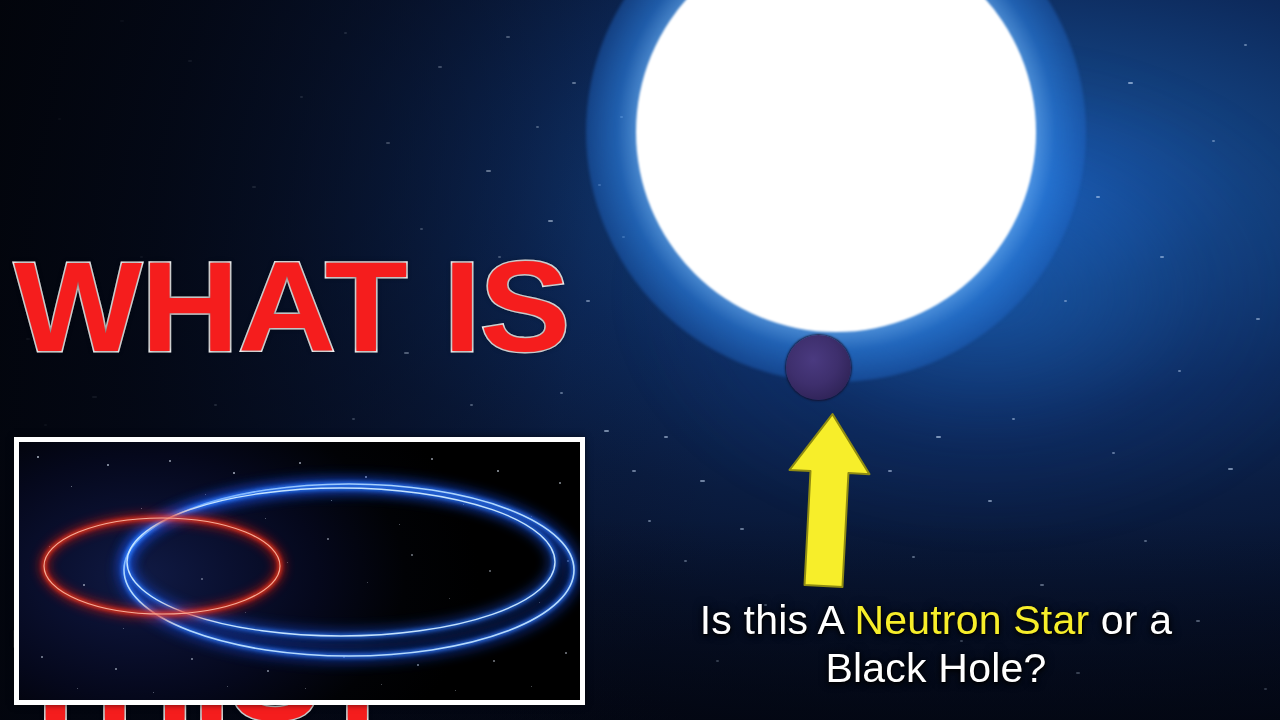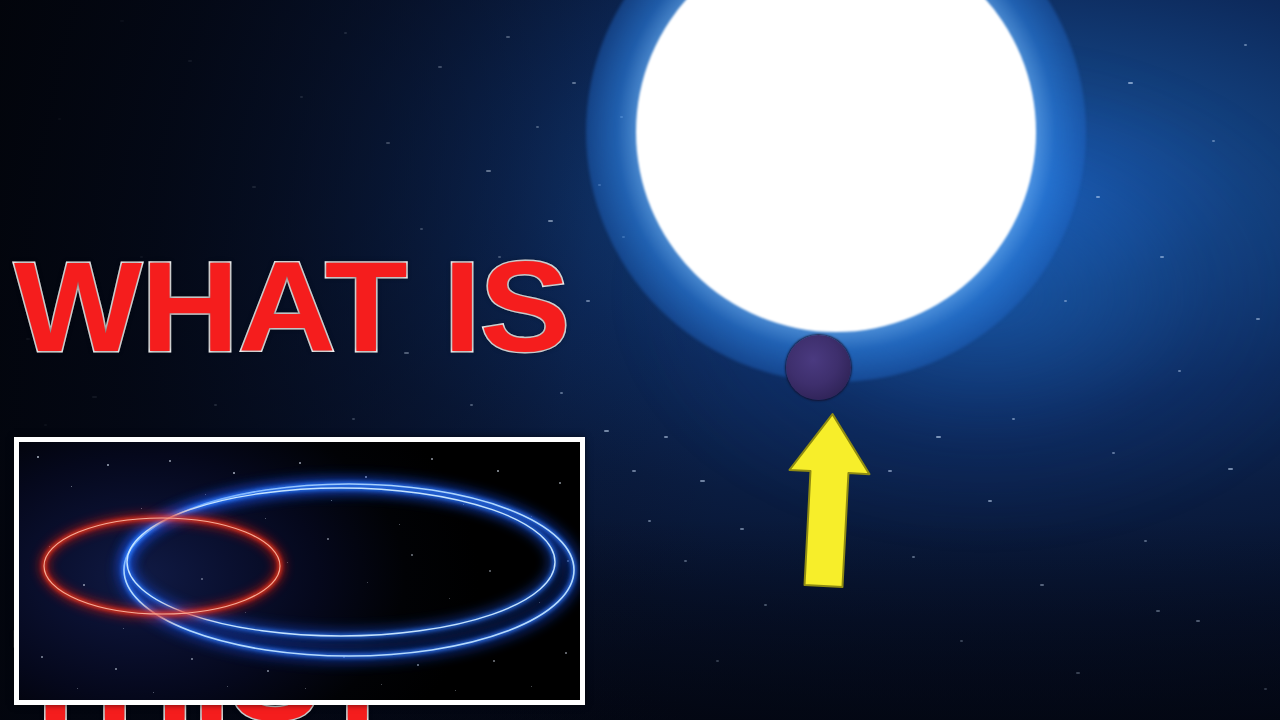--- a/index.html
+++ b/index.html
@@ -247,20 +247,22 @@
   <svg class="arrow" viewBox="0 0 84 176">
     <polygon points="42,2 82,60 61,60 61,174 23,174 23,60 2,60" fill="#f7ee2a" stroke="#8f8b12" stroke-width="2" stroke-linejoin="round"></polygon>
   </svg>
 
   <div class="headline">
     <span class="l1">WHAT IS</span>
     <span class="l2">THIS?</span>
   </div>
 
   <div class="caption">
+    <span class="line"><span>Is this  A </span><span class="hl">Neutron Star</span><span> or a</span></span>
+    <span class="line">Black Hole?</span>
   </div>
 
   <div class="inset">
     <div class="inset-canvas">
       <div class="inset-stars" id="inset-stars">
           <div class="inset-star" style="left: 18px; top: 14px; width: 2px; height: 2px; opacity: 0.75;"></div>
           <div class="inset-star" style="left: 52px; top: 44px; width: 1px; height: 1px; opacity: 0.55;"></div>
           <div class="inset-star" style="left: 88px; top: 22px; width: 2px; height: 2px; opacity: 0.7;"></div>
           <div class="inset-star" style="left: 122px; top: 66px; width: 1px; height: 1px; opacity: 0.5;"></div>
           <div class="inset-star" style="left: 150px; top: 18px; width: 2px; height: 2px; opacity: 0.65;"></div>

